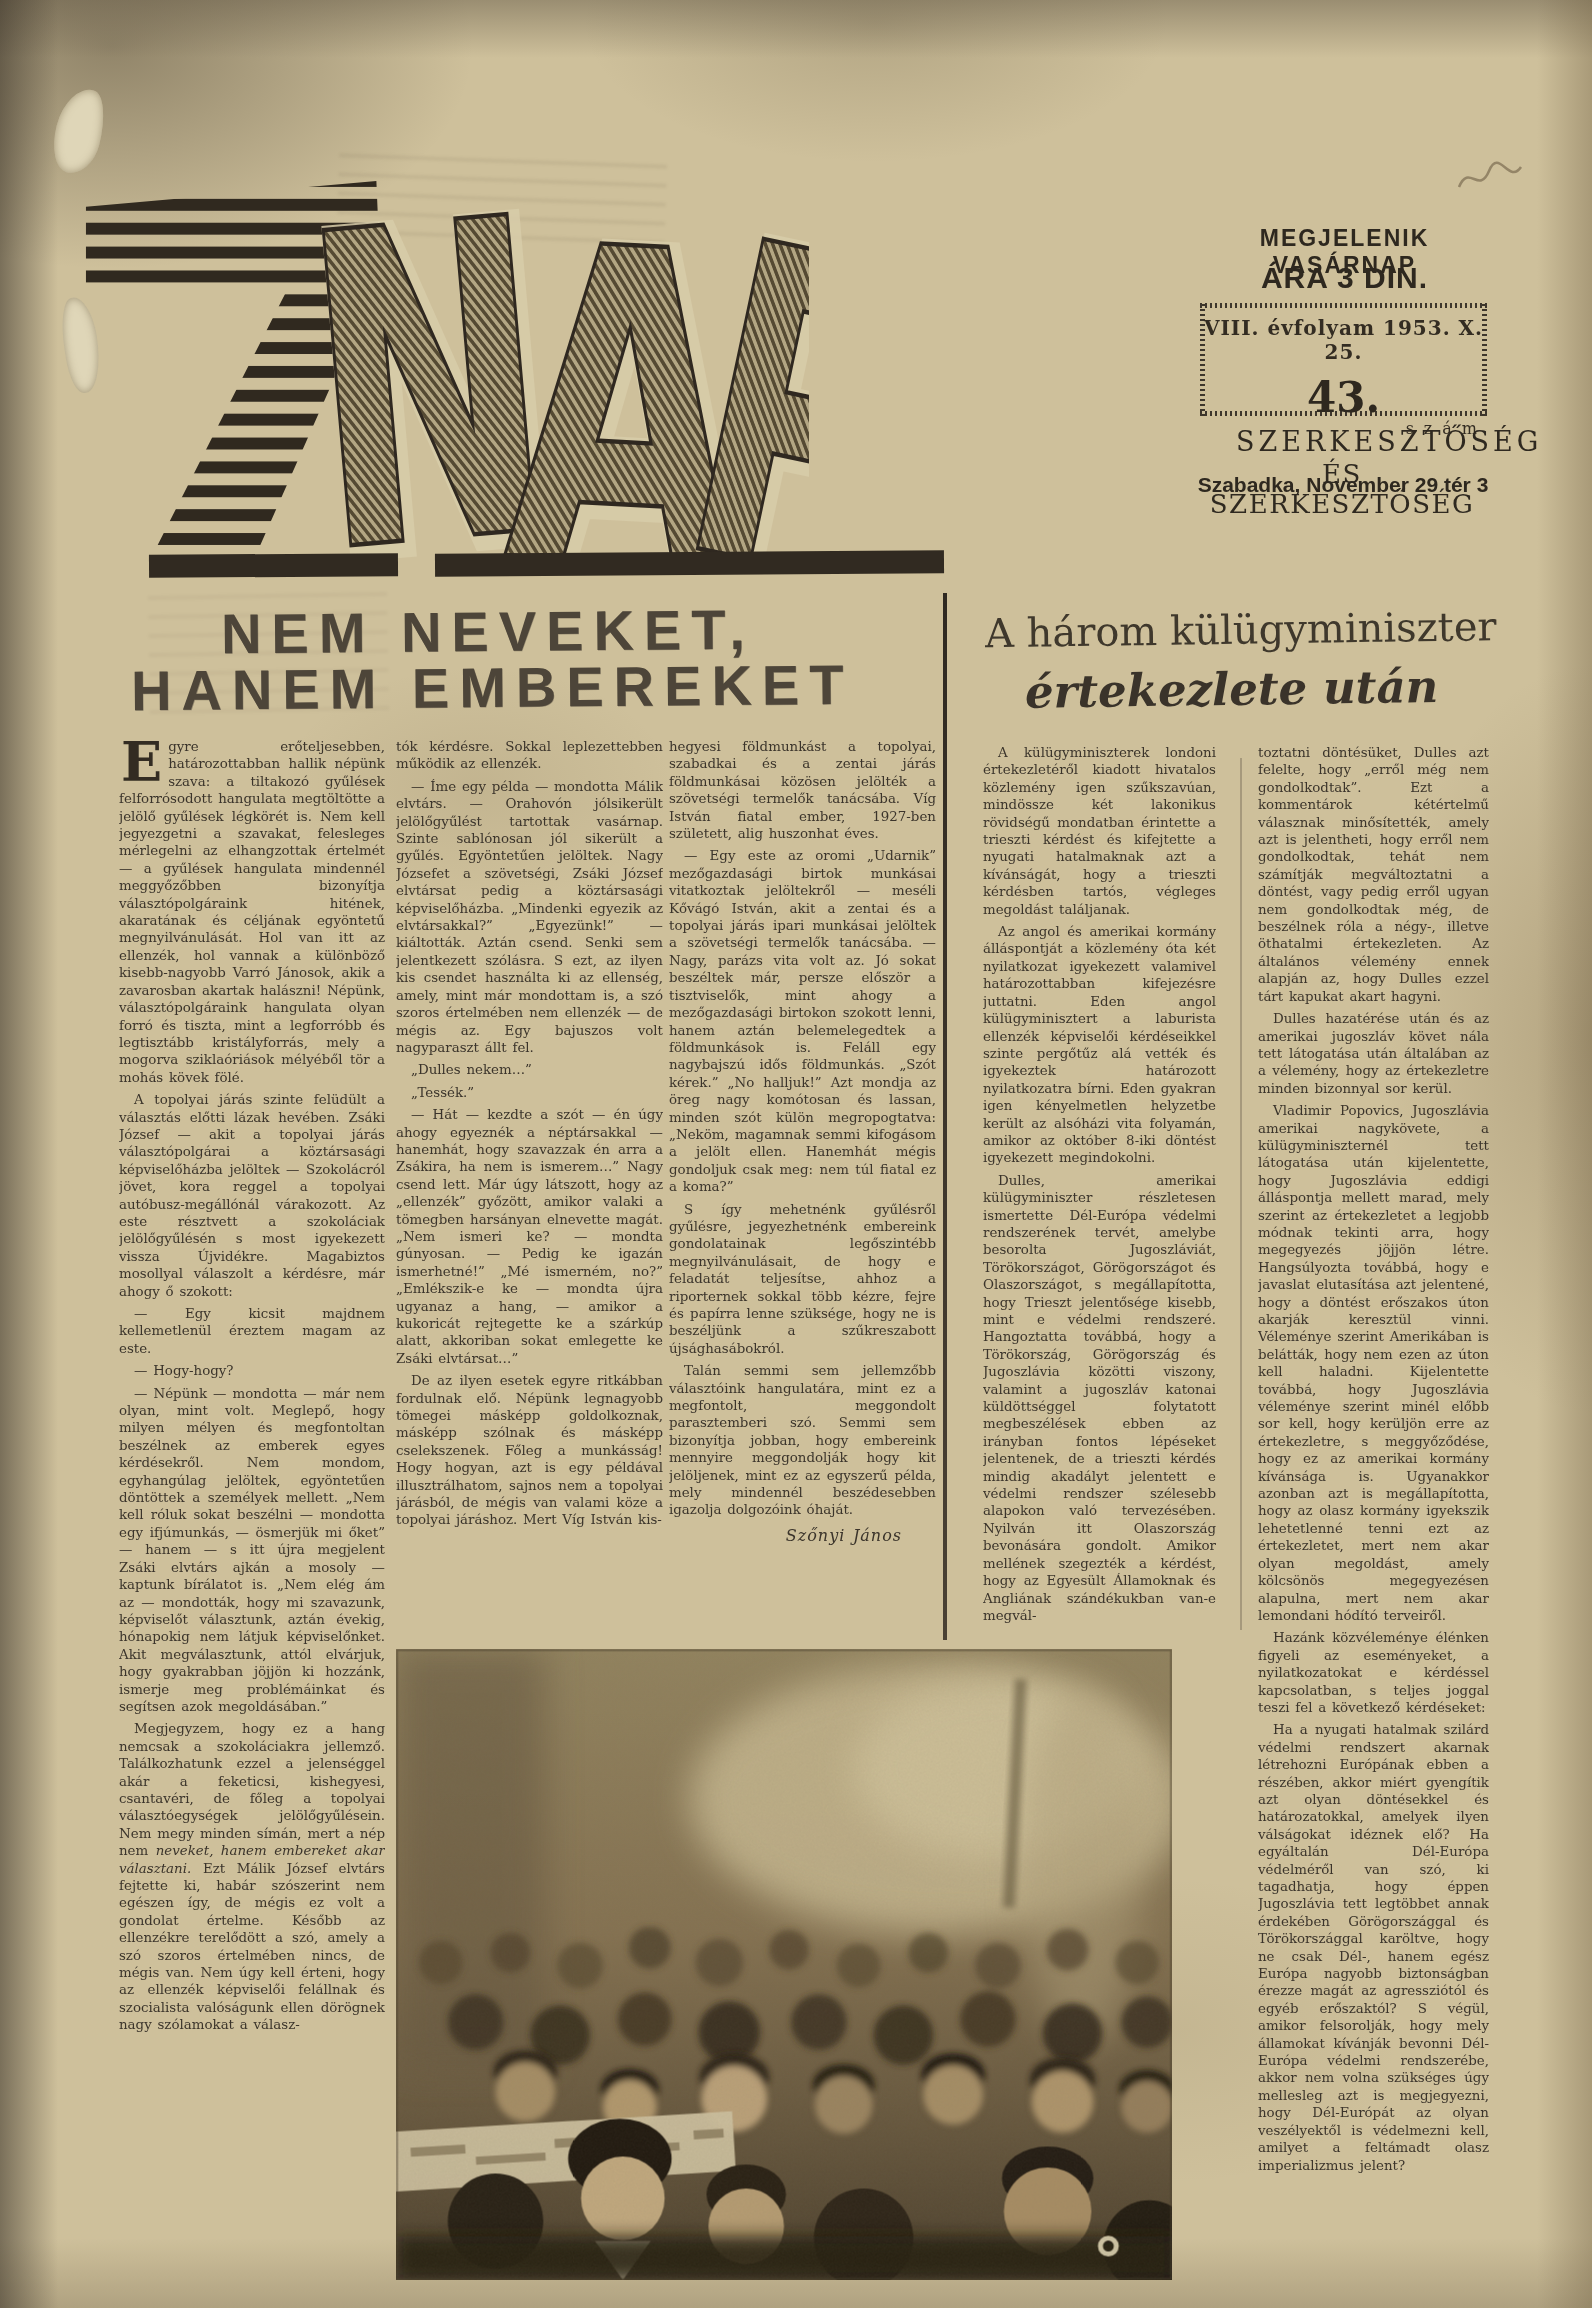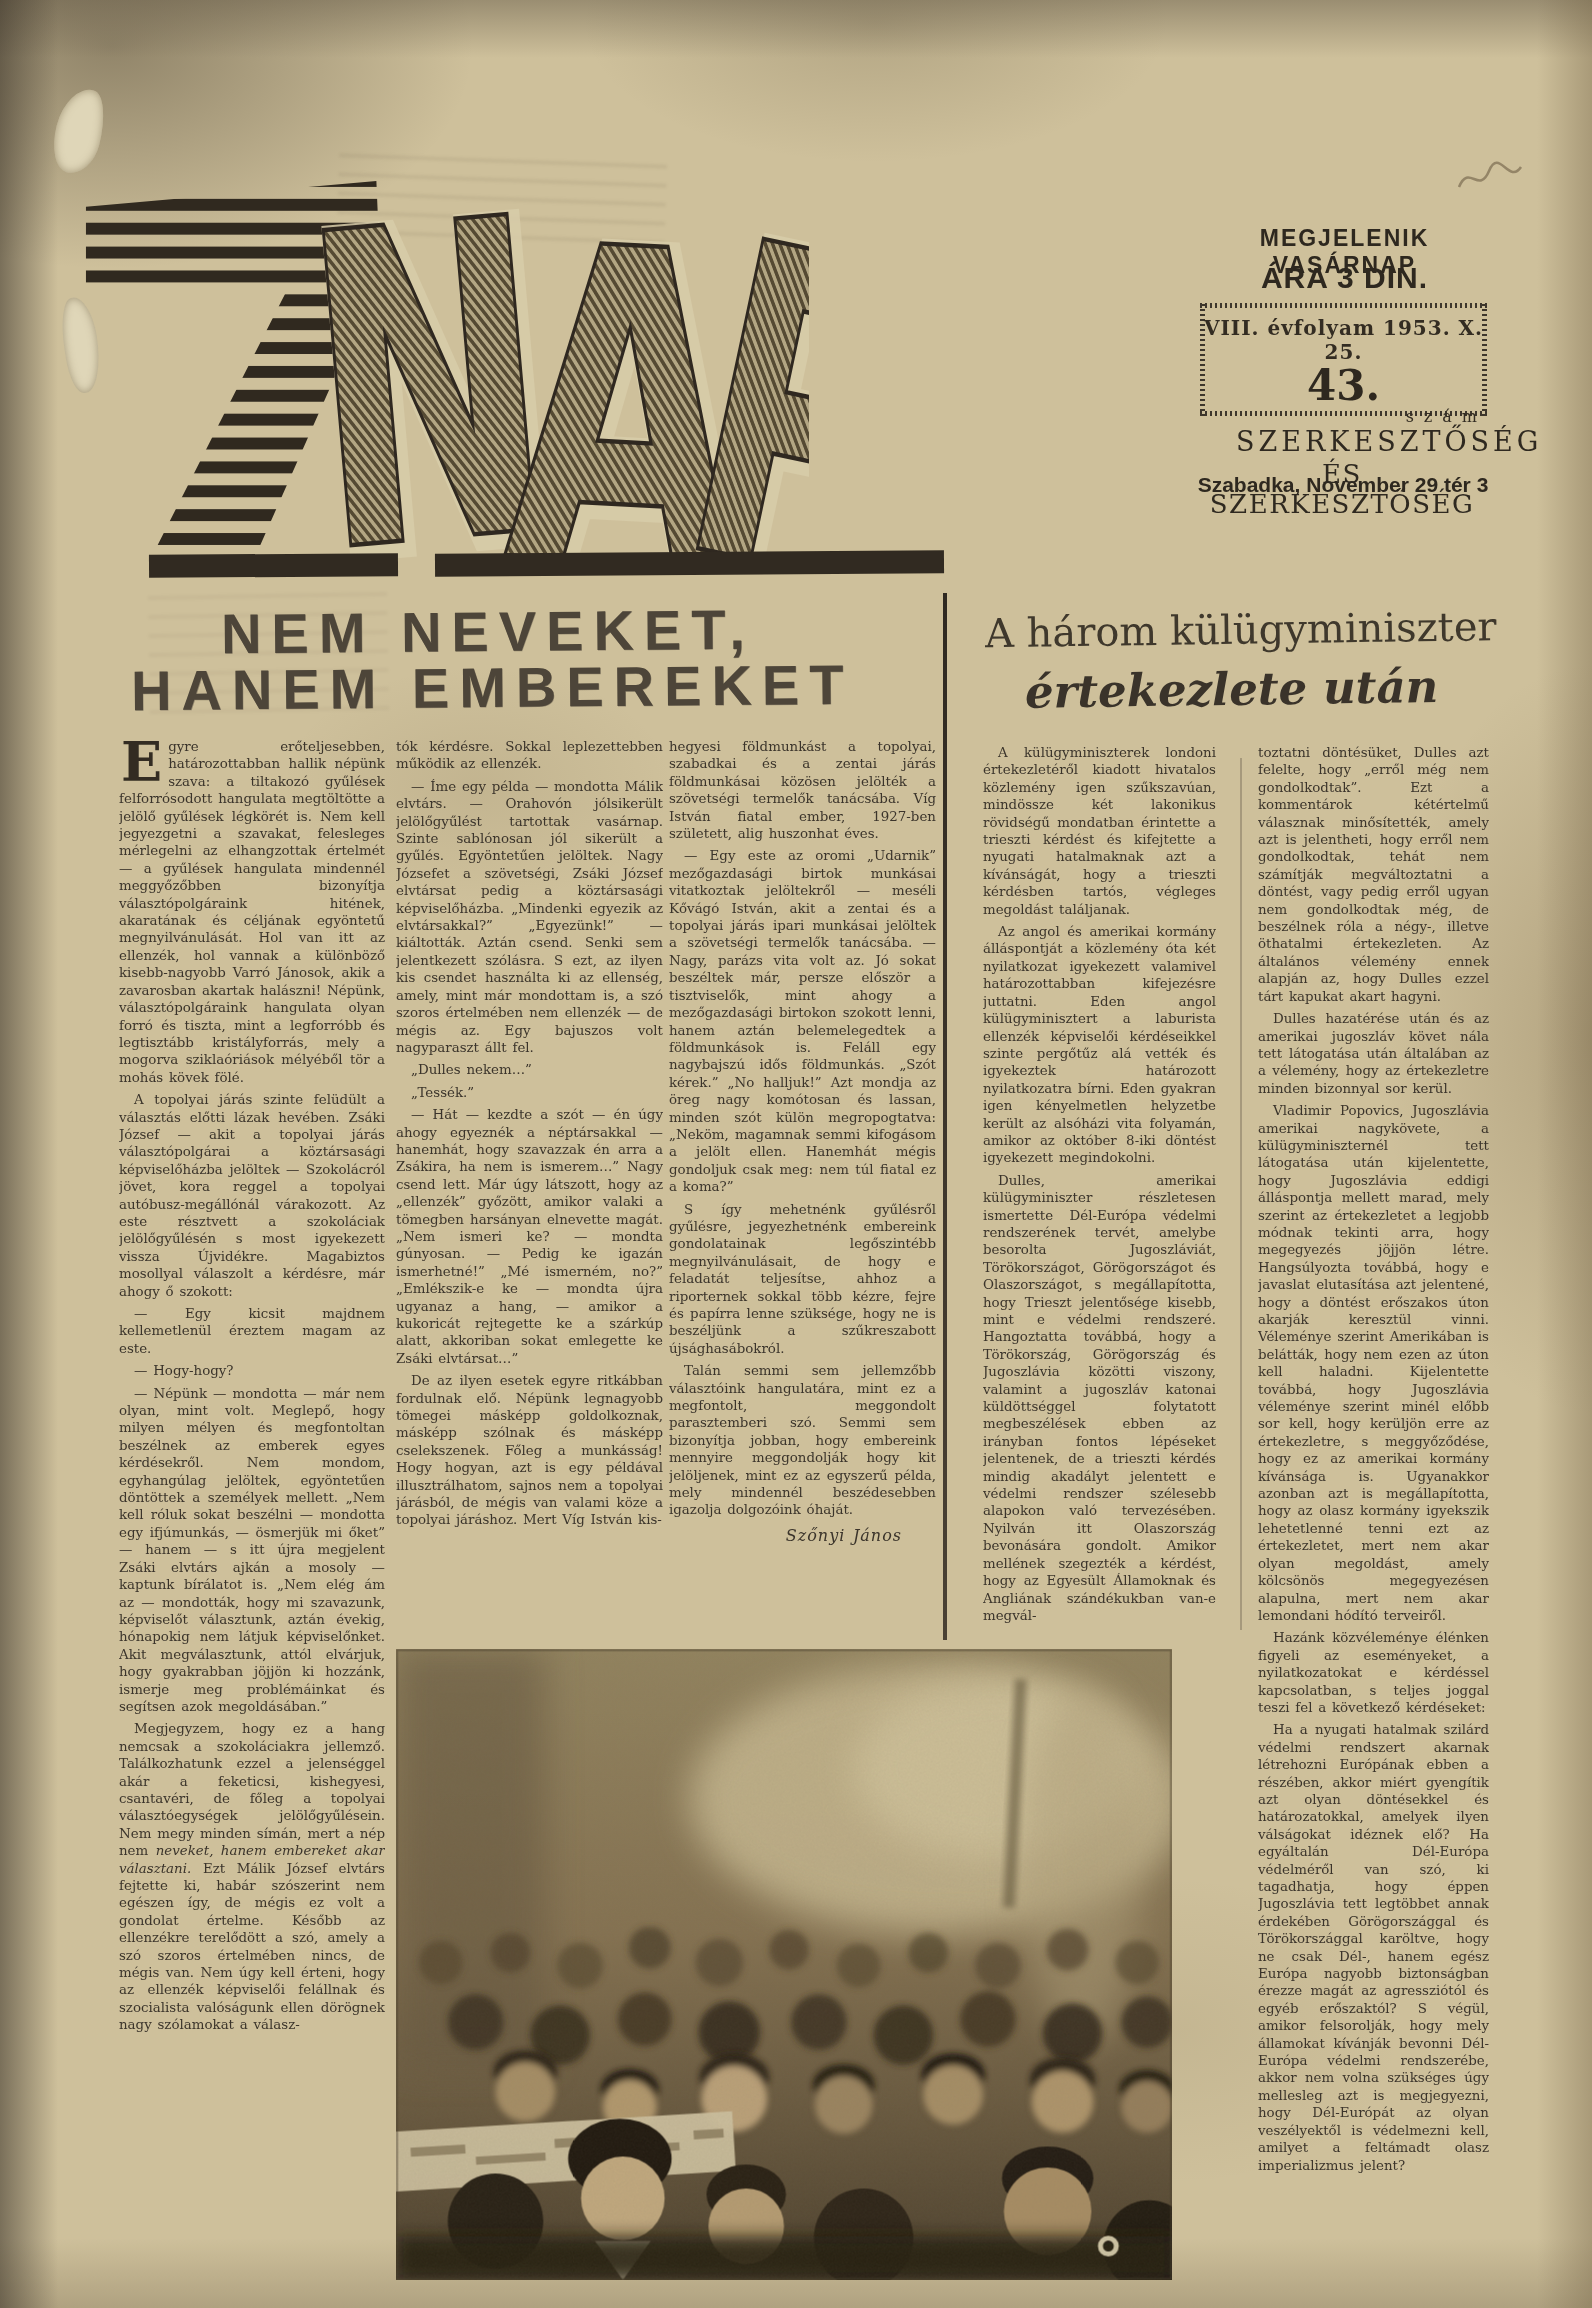--- a/index.html
+++ b/index.html
@@ -27,21 +27,21 @@
   .issue-box{left:1200px;top:303px;width:287px;height:113px;
     background-image:
       repeating-linear-gradient(90deg,#3d362c 0 2px,transparent 2px 5px),
       repeating-linear-gradient(90deg,#3d362c 0 2px,transparent 2px 5px),
       repeating-linear-gradient(0deg,#3d362c 0 2px,transparent 2px 5px),
       repeating-linear-gradient(0deg,#3d362c 0 2px,transparent 2px 5px);
     background-size:100% 5px,100% 5px,5px 100%,5px 100%;
     background-position:left top,left bottom,left top,right top;
     background-repeat:no-repeat;}
   .issue-line{margin-top:13px;text-align:center;font:700 20px "DejaVu Serif",serif;letter-spacing:1px;color:#332c22;}
-  .issue-number{text-align:center;font:700 42px "DejaVu Serif",serif;line-height:40px;margin-top:2px;color:#2e281f;}
+  .issue-number{text-align:center;font:700 42px "DejaVu Serif",serif;line-height:40px;margin-top:14px;color:#2e281f;}
   .issue-word{text-align:right;font:16px "DejaVu Serif",serif;letter-spacing:10px;padding-left:10px;margin-top:1px;color:#332c22;}
   .office1{left:1192px;top:426px;width:300px;
     font:27px "DejaVu Serif",serif;letter-spacing:4px;color:#2f2920;margin-left:44px;}
   .office2{left:1192px;top:459px;width:300px;text-align:center;
     font:26px "DejaVu Serif",serif;letter-spacing:1.5px;color:#2f2920;}
   .address{left:1186px;top:473px;width:314px;text-align:center;white-space:nowrap;
     font:700 21px "Liberation Sans",sans-serif;color:#2e281f;}
 
   
   .bar-seg{background:#312a21;height:23px;transform:rotate(-0.4deg);}

